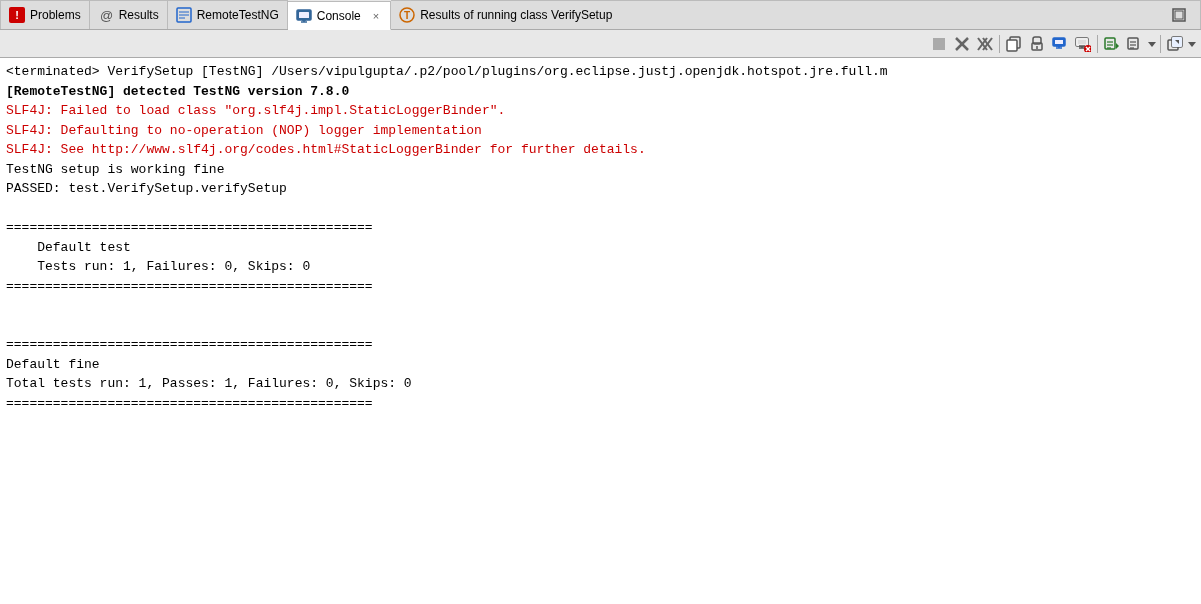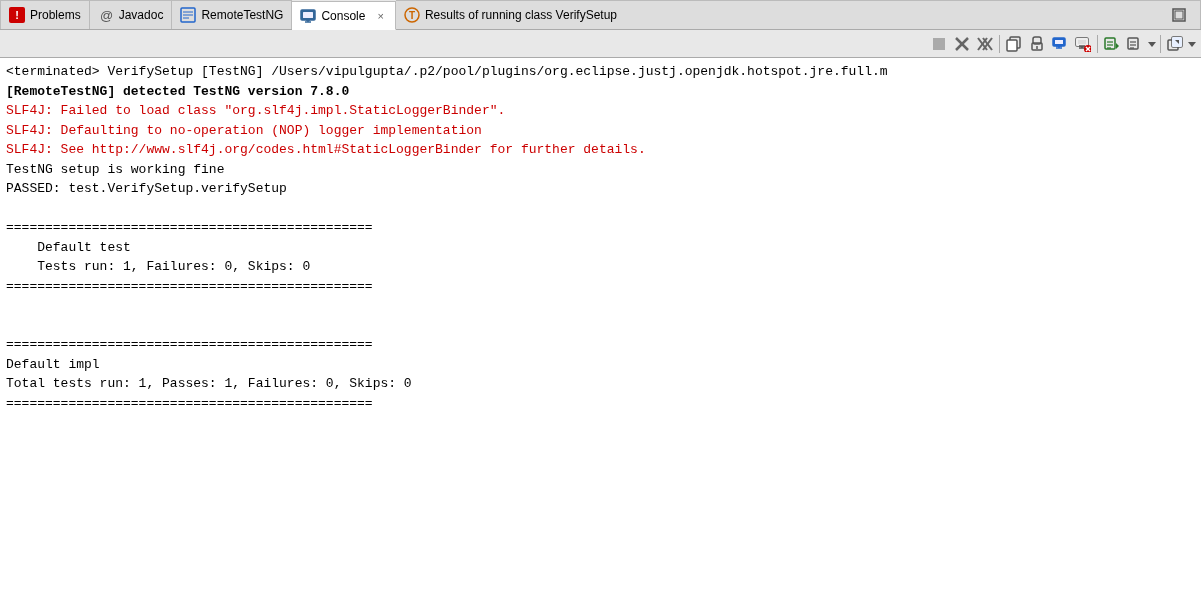--- a/index.html
+++ b/index.html
@@ -158,21 +158,21 @@
     <span>Problems</span>
   </div>
 
   <div class="tab">
     <span class="tab-icon">
 
       <svg width="16" height="16" viewBox="0 0 16 16">
         <text x="2" y="13" fill="#555" font-size="13" font-family="Arial">@</text>
       </svg>
     </span>
-    <span>Javadoc</span>
+    <span>Results</span>
   </div>
 
   <div class="tab">
     <span class="tab-icon">
 
       <svg width="16" height="16" viewBox="0 0 16 16">
         <rect x="1" y="1" width="14" height="14" fill="none" stroke="#2266cc" stroke-width="1.5" rx="1"></rect>
         <line x1="3" y1="5" x2="13" y2="5" stroke="#2266cc" stroke-width="1"></line>
         <line x1="3" y1="8" x2="13" y2="8" stroke="#2266cc" stroke-width="1"></line>
         <line x1="3" y1="11" x2="9" y2="11" stroke="#2266cc" stroke-width="1"></line>
@@ -354,19 +354,19 @@
 
   <span class="line line-black">    Tests run: 1, Failures: 0, Skips: 0</span>
 
   <span class="line line-black">===============================================</span>
 
   <span class="line">&nbsp;</span>
   <span class="line">&nbsp;</span>
 
   <span class="line line-black">===============================================</span>
 
-  <span class="line line-black">Default impl</span>
+  <span class="line line-black">Default fine</span>
 
   <span class="line line-black">Total tests run: 1, Passes: 1, Failures: 0, Skips: 0</span>
 
   <span class="line line-black">===============================================</span>
 
 </div>
 
 </body></html>

